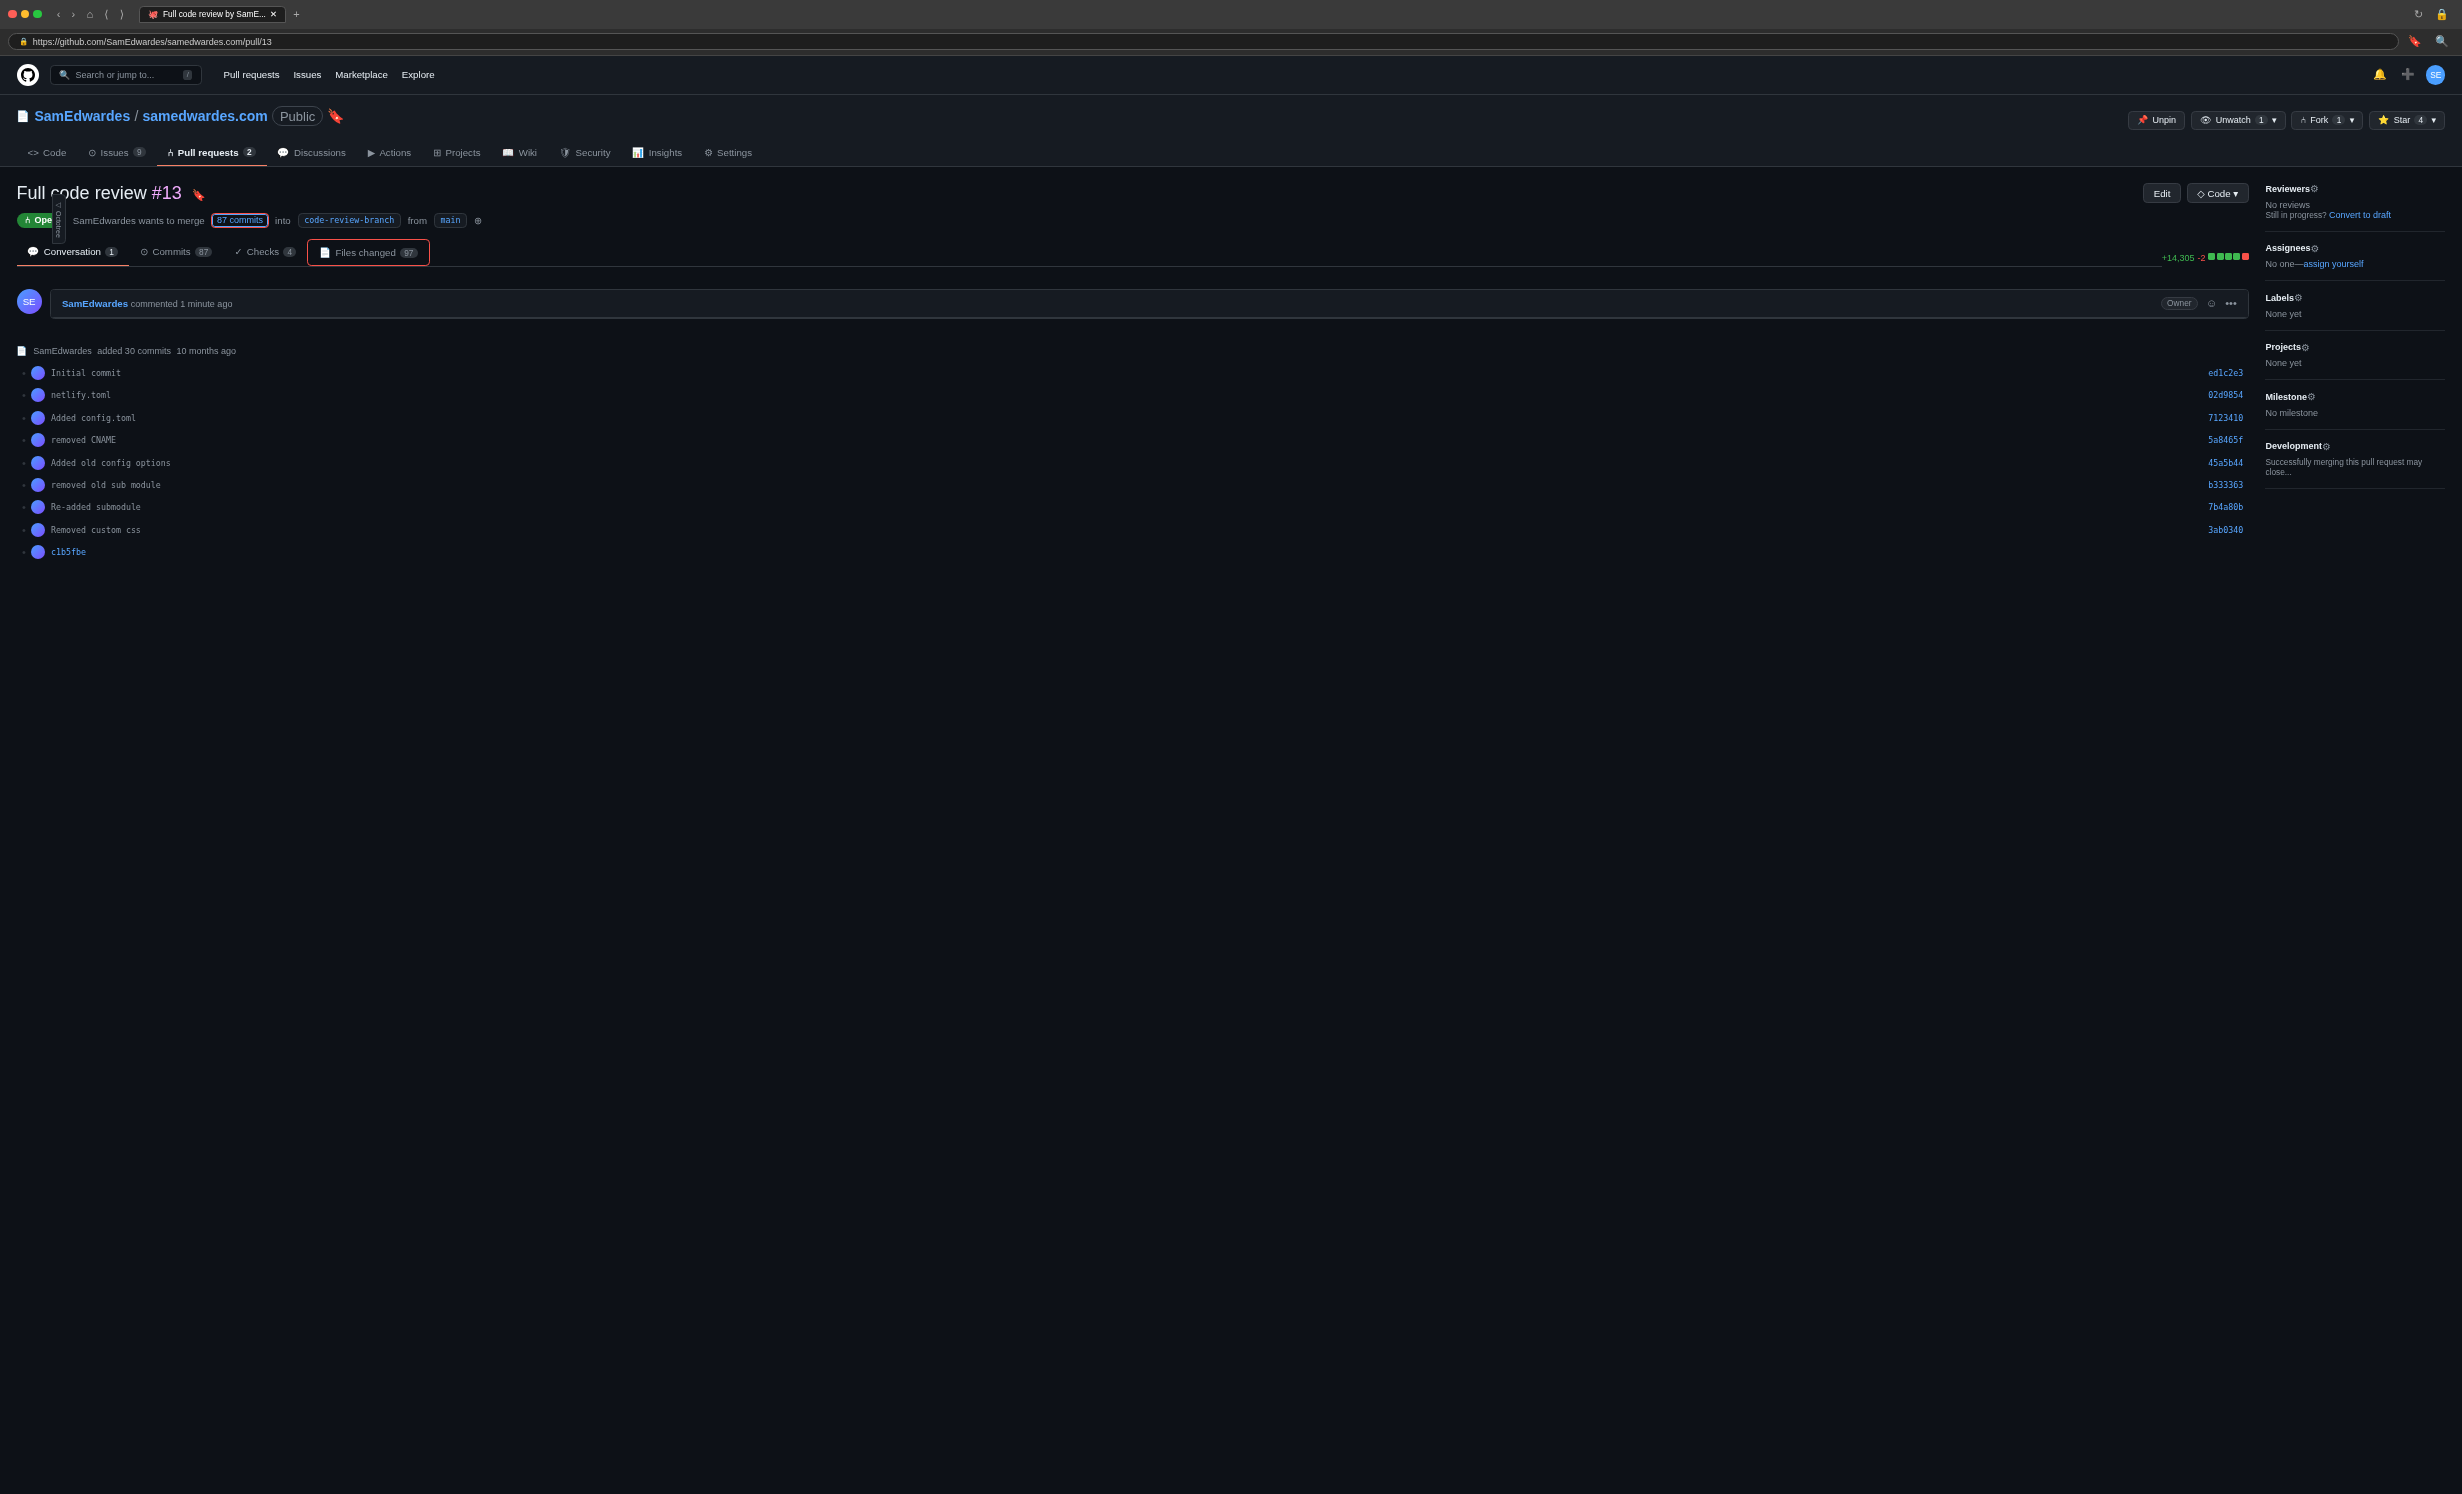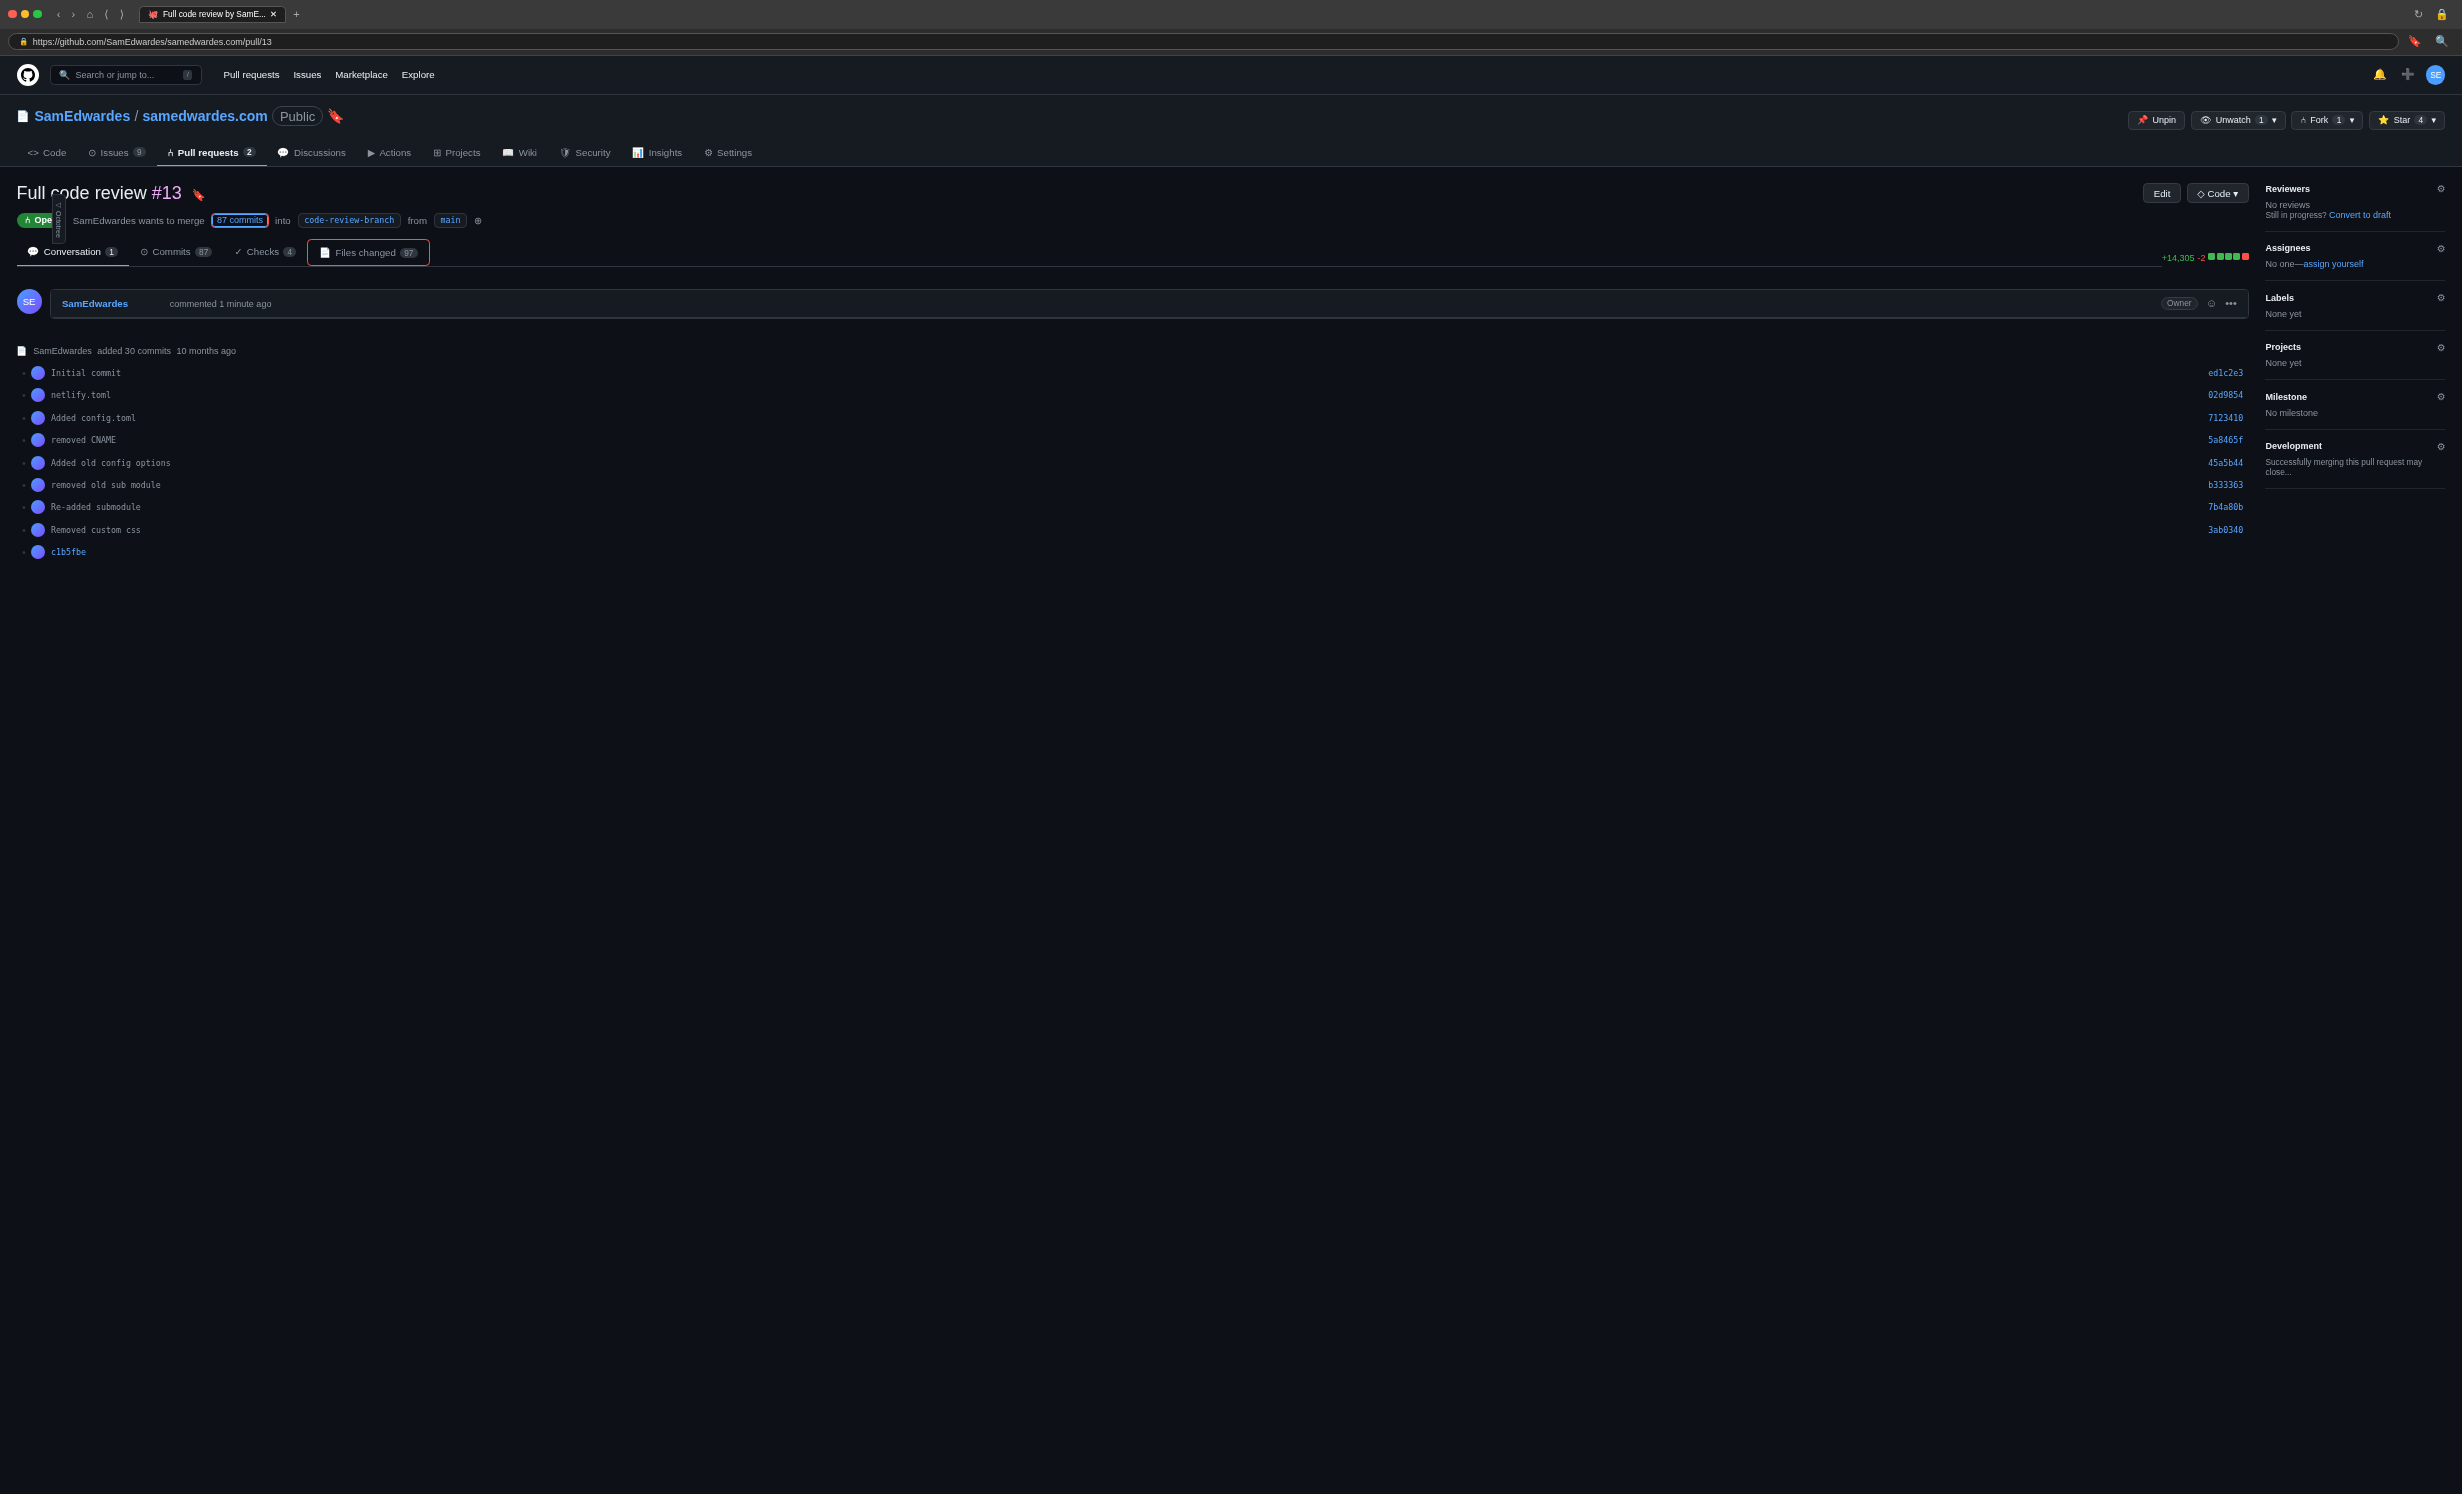--- a/index.html
+++ b/index.html
@@ -419,21 +419,20 @@
       justify-content: space-between;
     }
     .comment-author {
       color: #58a6ff;
       font-weight: 600;
       font-size: 9.7px;
     }
     .comment-time {
       color: #8b949e;
       font-size: 9px;
-      margin-left: 39px;
     }
     .comment-owner-badge {
       background: #21262d;
       border: 0.7px solid #363b43;
       border-radius: 14px;
       padding: 0.7px 5.5px;
       font-size: 8.3px;
       color: #8b949e;
     }
     .comment-icons {
@@ -512,21 +511,20 @@
 
     
     .sidebar-section {
       border-bottom: 0.7px solid #21262d;
       padding: 11px 0;
     }
     .sidebar-section:first-child { padding-top: 0; }
     .sidebar-section-header {
       display: flex;
       align-items: center;
-      justify-content: space-between;
       margin-bottom: 5.5px;
     }
     .sidebar-section-title {
       font-size: 9px;
       font-weight: 600;
       color: #e6edf3;
     }
     .sidebar-section-icon {
       color: #8b949e;
       cursor: pointer;

